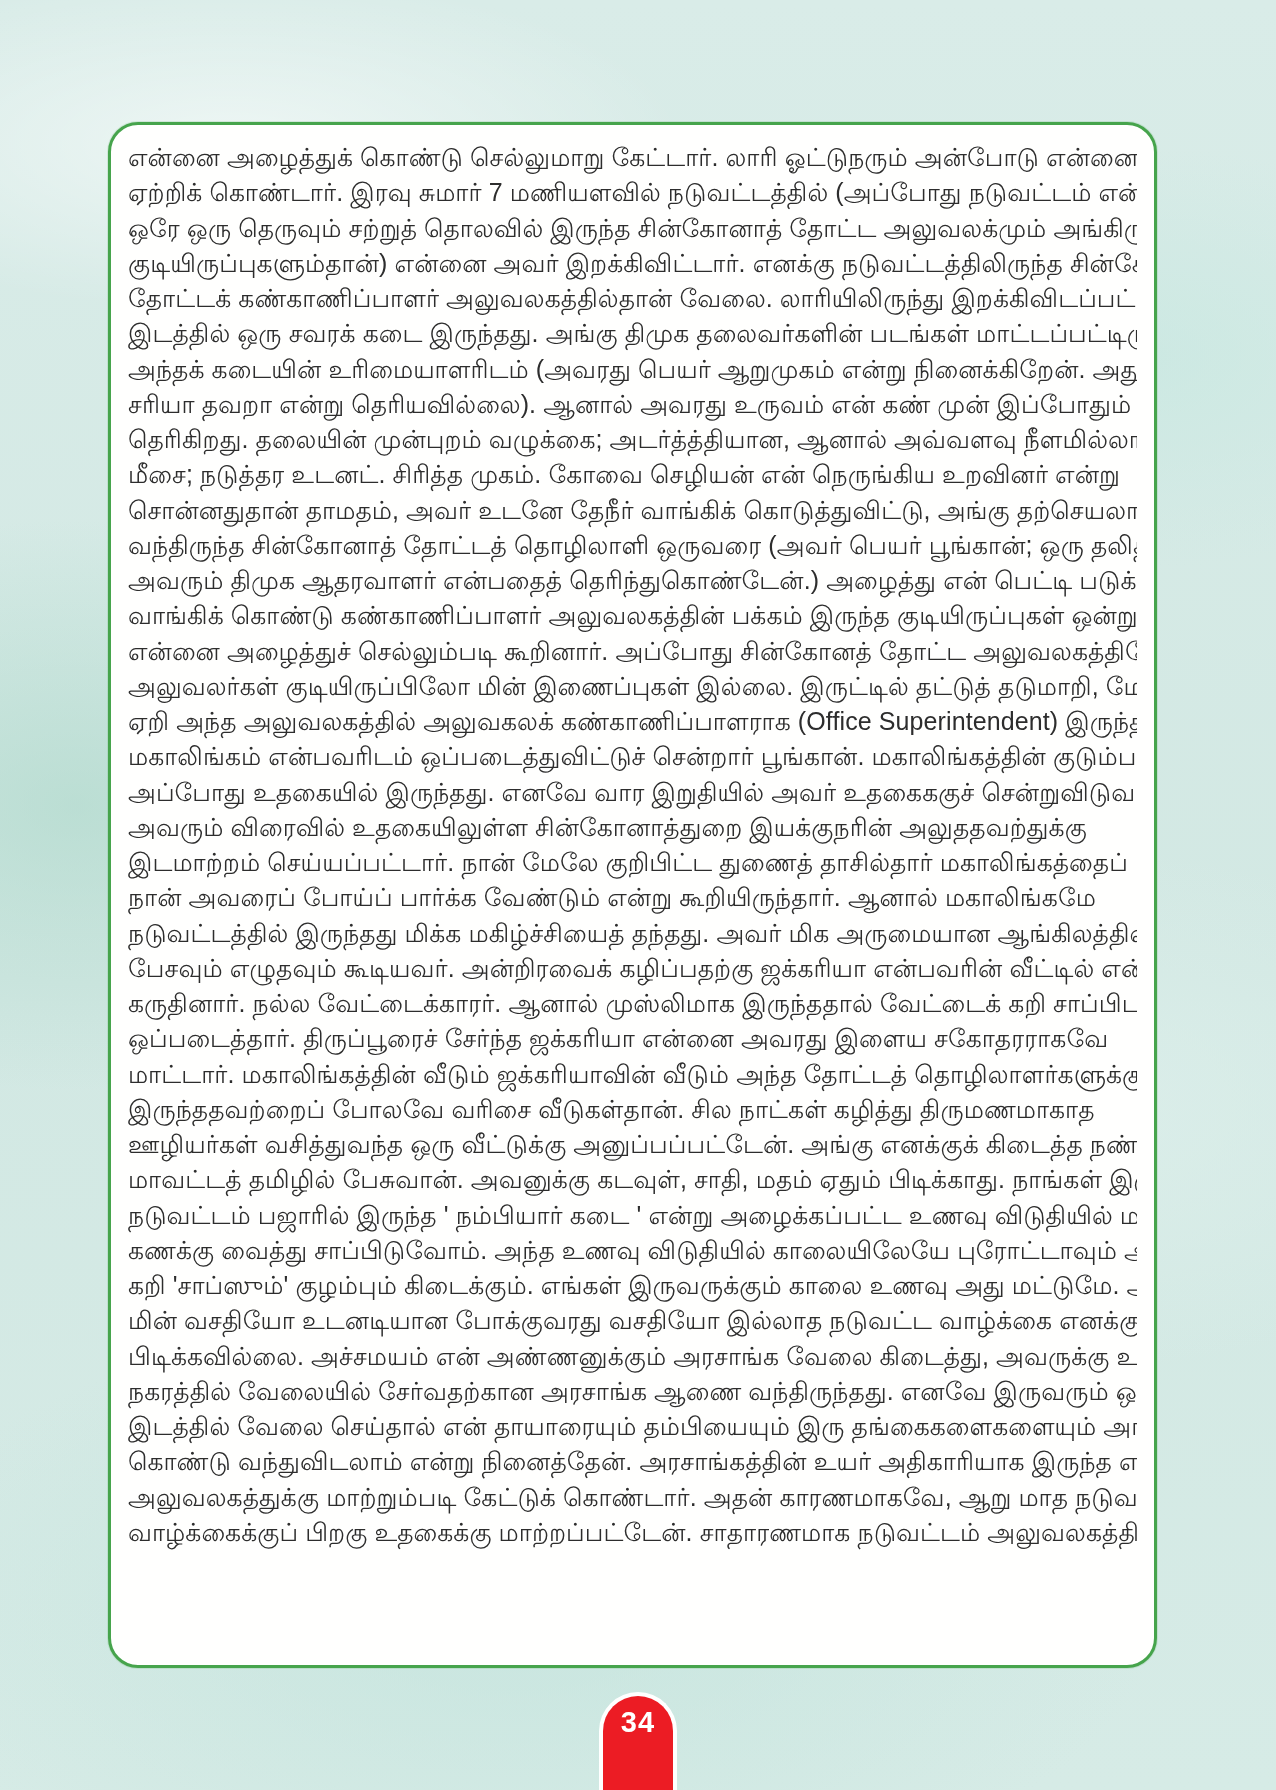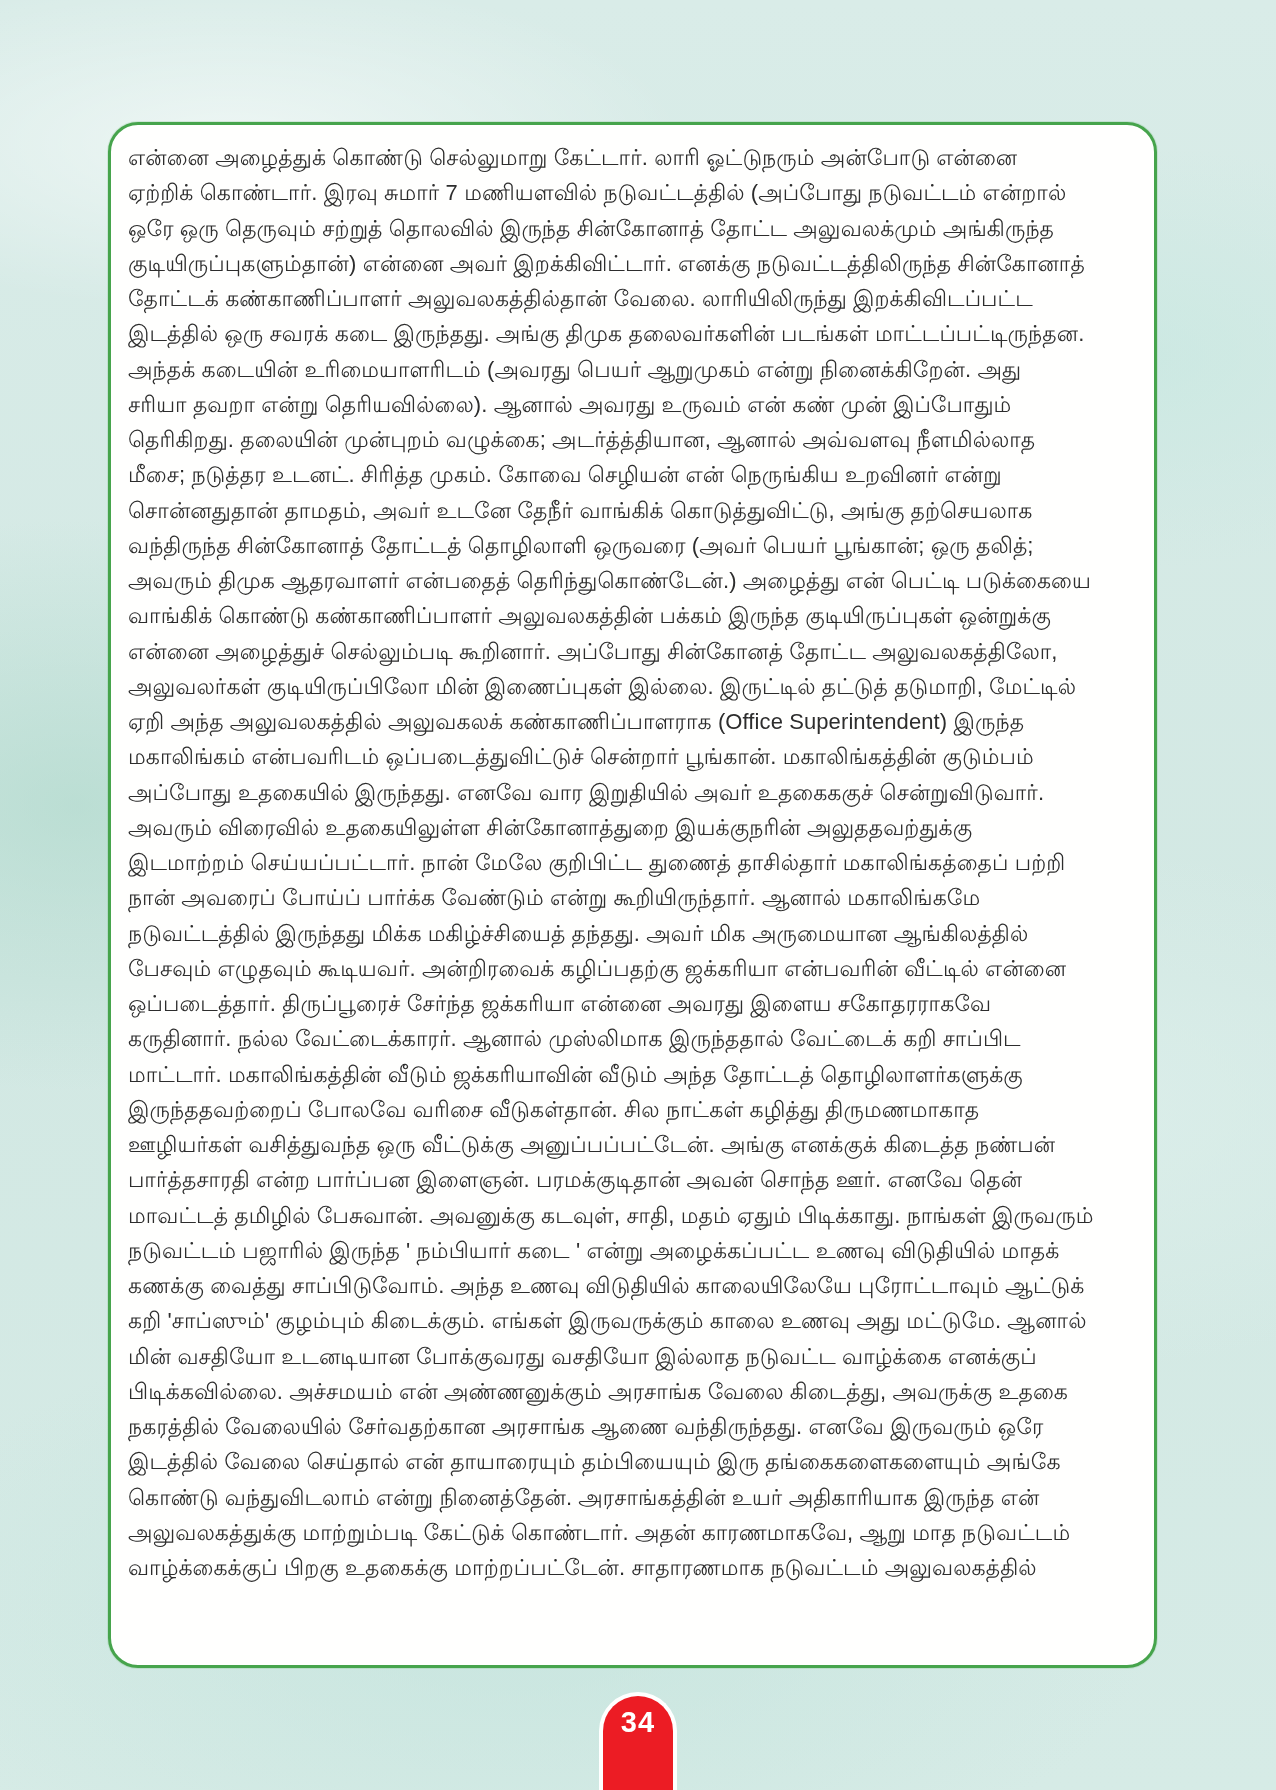--- a/index.html
+++ b/index.html
@@ -34,21 +34,21 @@
     box-sizing: border-box;
     background: #fffffe;
     border: 3px solid #46a44c;
     border-radius: 30px;
     padding: 15px 17px 0 17px;
     box-shadow: 0 0 0 1px rgba(70,164,76,0.15);
   }
   .body-text {
     width: 100%;
     color: #2d2d2d;
-    font-size: 22px;
+    font-size: 25px;
     font-weight: 500;
   }
   .text-line {
     height: 35.25px;
     line-height: 35.25px;
     white-space: nowrap;
     text-align: justify;
     text-align-last: justify;
     overflow: hidden;
     letter-spacing: 0.1px;
@@ -105,26 +105,25 @@
       <div class="text-line">என்னை அழைத்துச் செல்லும்படி கூறினார். அப்போது சின்கோனத் தோட்ட அலுவலகத்திலோ,</div>
       <div class="text-line">அலுவலர்கள் குடியிருப்பிலோ மின் இணைப்புகள் இல்லை. இருட்டில் தட்டுத் தடுமாறி, மேட்டில்</div>
       <div class="text-line">ஏறி அந்த அலுவலகத்தில் அலுவகலக் கண்காணிப்பாளராக (Office Superintendent)  இருந்த</div>
       <div class="text-line">மகாலிங்கம் என்பவரிடம் ஒப்படைத்துவிட்டுச் சென்றார் பூங்கான். மகாலிங்கத்தின் குடும்பம்</div>
       <div class="text-line">அப்போது உதகையில் இருந்தது.  எனவே வார இறுதியில் அவர் உதகைககுச் சென்றுவிடுவார்.</div>
       <div class="text-line">அவரும் விரைவில்  உதகையிலுள்ள சின்கோனாத்துறை இயக்குநரின் அலுததவற்துக்கு</div>
       <div class="text-line">இடமாற்றம் செய்யப்பட்டார். நான் மேலே குறிபிட்ட துணைத் தாசில்தார் மகாலிங்கத்தைப் பற்றி</div>
       <div class="text-line">நான் அவரைப் போய்ப் பார்க்க வேண்டும் என்று கூறியிருந்தார். ஆனால் மகாலிங்கமே</div>
       <div class="text-line">நடுவட்டத்தில் இருந்தது மிக்க மகிழ்ச்சியைத் தந்தது. அவர் மிக அருமையான ஆங்கிலத்தில்</div>
       <div class="text-line">பேசவும் எழுதவும் கூடியவர். அன்றிரவைக் கழிப்பதற்கு ஜக்கரியா என்பவரின் வீட்டில் என்னை</div>
+      <div class="text-line">கருதினார். நல்ல வேட்டைக்காரர். ஆனால் முஸ்லிமாக இருந்ததால் வேட்டைக் கறி சாப்பிட</div>
       <div class="text-line">ஒப்படைத்தார்.  திருப்பூரைச் சேர்ந்த ஜக்கரியா என்னை அவரது இளைய சகோதரராகவே</div>
-      <div class="text-line">கருதினார். நல்ல வேட்டைக்காரர். ஆனால் முஸ்லிமாக இருந்ததால் வேட்டைக் கறி சாப்பிட</div>
       <div class="text-line">மாட்டார். மகாலிங்கத்தின் வீடும் ஜக்கரியாவின் வீடும் அந்த தோட்டத்  தொழிலாளர்களுக்கு</div>
       <div class="text-line">இருந்ததவற்றைப் போலவே வரிசை வீடுகள்தான். சில நாட்கள் கழித்து திருமணமாகாத</div>
       <div class="text-line">ஊழியர்கள் வசித்துவந்த  ஒரு வீட்டுக்கு அனுப்பப்பட்டேன். அங்கு எனக்குக் கிடைத்த நண்பன்</div>
-      <div class="text-line">பார்த்தசாரதி என்ற பார்ப்பன இளைஞன். பரமக்குடிதான் அவன் சொந்த ஊர். எனவே தென்</div>
       <div class="text-line">மாவட்டத் தமிழில் பேசுவான். அவனுக்கு கடவுள், சாதி, மதம் ஏதும் பிடிக்காது. நாங்கள் இருவரும்</div>
       <div class="text-line">நடுவட்டம் பஜாரில் இருந்த ' நம்பியார் கடை ' என்று அழைக்கப்பட்ட உணவு விடுதியில் மாதக்</div>
       <div class="text-line">கணக்கு வைத்து சாப்பிடுவோம். அந்த உணவு விடுதியில் காலையிலேயே  புரோட்டாவும் ஆட்டுக்</div>
       <div class="text-line">கறி 'சாப்ஸும்' குழம்பும் கிடைக்கும். எங்கள் இருவருக்கும்  காலை உணவு அது மட்டுமே. ஆனால்</div>
       <div class="text-line">மின் வசதியோ உடனடியான போக்குவரது வசதியோ இல்லாத நடுவட்ட வாழ்க்கை எனக்குப்</div>
       <div class="text-line">பிடிக்கவில்லை. அச்சமயம் என் அண்ணனுக்கும் அரசாங்க வேலை கிடைத்து, அவருக்கு உதகை</div>
       <div class="text-line">நகரத்தில் வேலையில் சேர்வதற்கான அரசாங்க ஆணை வந்திருந்தது. எனவே இருவரும் ஒரே</div>
       <div class="text-line">இடத்தில் வேலை செய்தால் என் தாயாரையும் தம்பியையும் இரு தங்கைகளைகளையும் அங்கே</div>
       <div class="text-line">கொண்டு வந்துவிடலாம் என்று நினைத்தேன்.  அரசாங்கத்தின் உயர் அதிகாரியாக இருந்த என்</div>
       <div class="text-line">அலுவலகத்துக்கு மாற்றும்படி கேட்டுக் கொண்டார். அதன் காரணமாகவே,  ஆறு மாத நடுவட்டம்</div>

